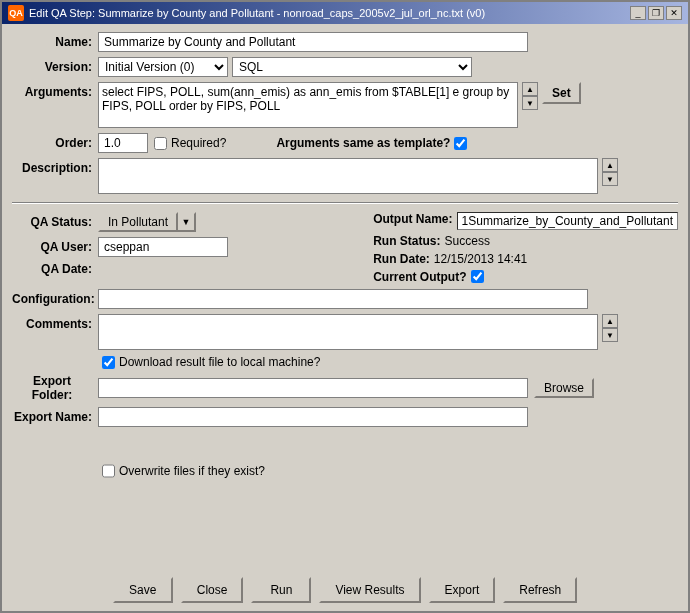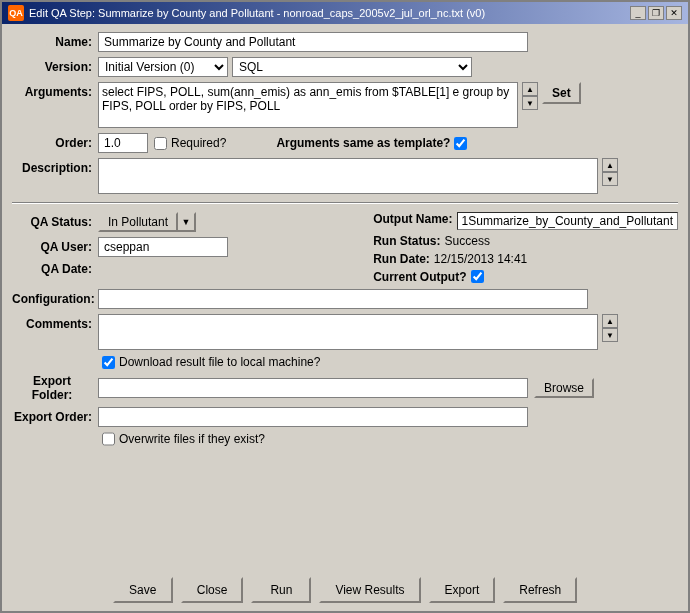--- a/index.html
+++ b/index.html
@@ -272,20 +272,21 @@
     .download-row {
       display: flex;
       align-items: center;
       gap: 4px;
       padding-left: 90px;
     }
     .overwrite-row {
       display: flex;
       gap: 4px;
       padding-left: 90px;
+      margin-top: 32px;
     }
   </style>
 </head>
 <body>
 
 <div class="window">
 
   <div class="title-bar">
     <div class="title-bar-left">
       <div class="title-icon">QA</div>
@@ -433,21 +434,21 @@
       <span>Download result file to local machine?</span>
     </div>
 
     <div class="form-row">
       <span class="form-label label-export-folder">Export Folder:</span>
       <input type="text" class="input-export-folder" style="">
       <button class="browse-btn">Browse</button>
     </div>
 
     <div class="form-row">
-      <span class="form-label label-export-name">Export Order:</span>
+      <span class="form-label label-export-name">Export Name:</span>
       <input type="text" class="input-export-name" style="">
     </div>
 
     <div class="overwrite-row">
       <input type="checkbox" style="">
       <span>Overwrite files if they exist?</span>
     </div>
   </div>
 
   <div class="footer">

